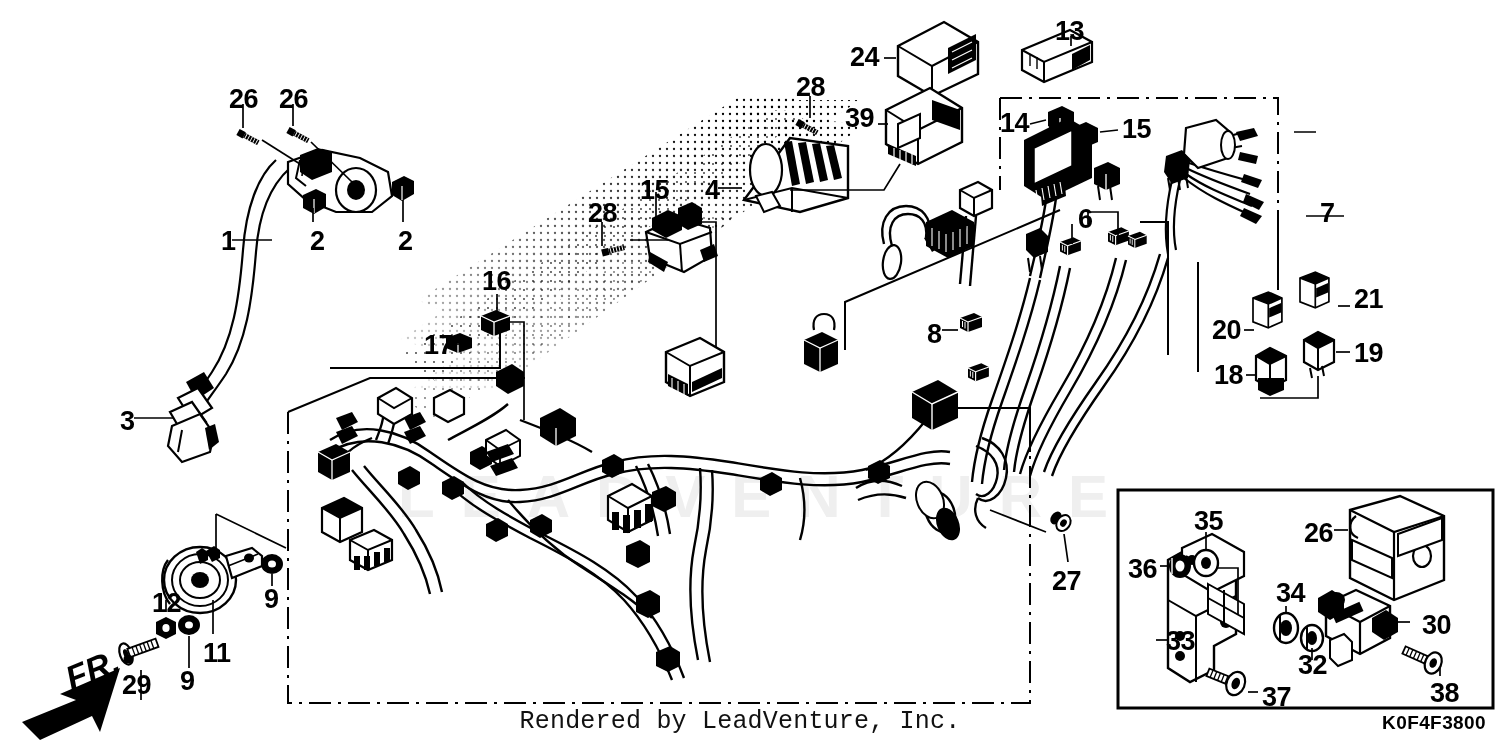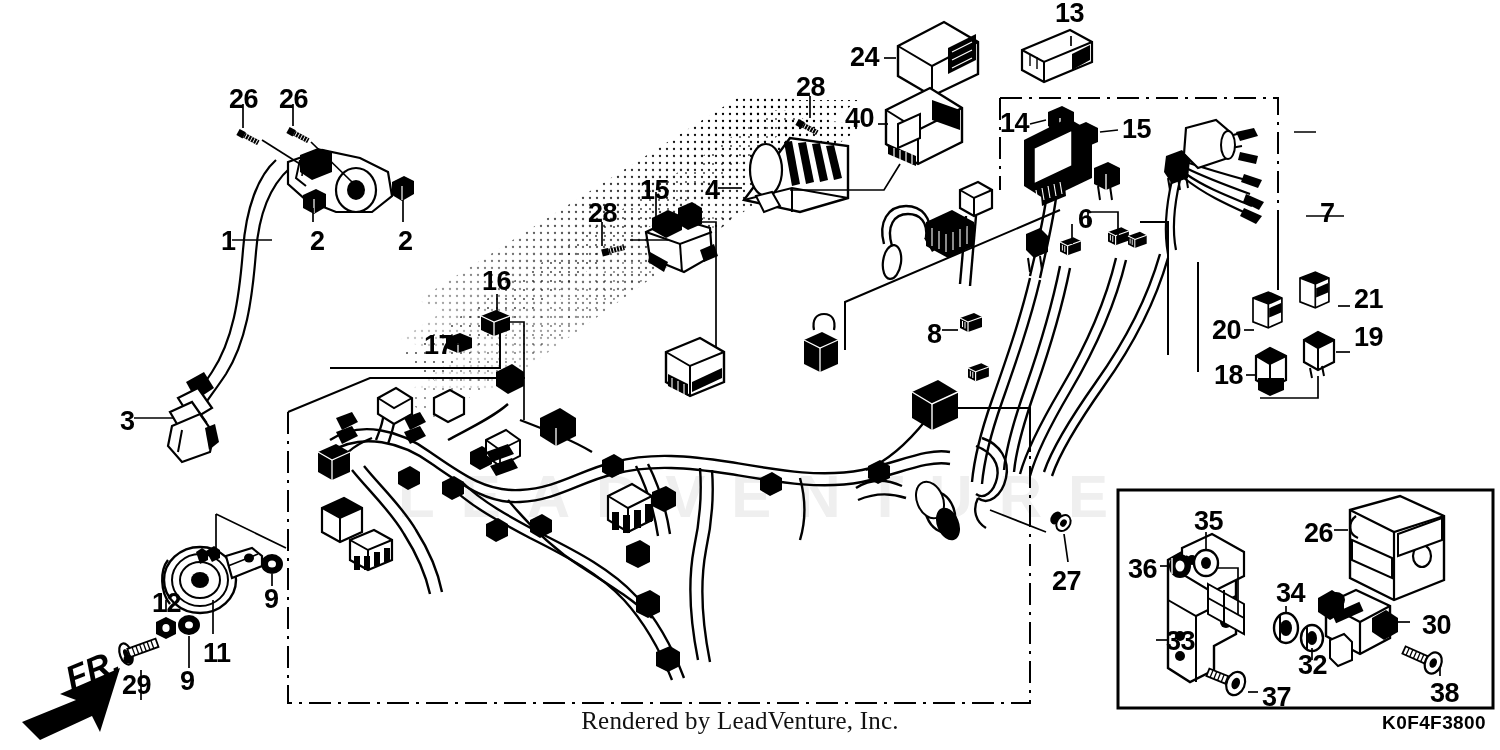--- a/index.html
+++ b/index.html
@@ -2,21 +2,21 @@
 <html><head>
 <meta charset="utf-8">
 <style>
   html,body{margin:0;padding:0;background:#ffffff;}
   body{width:1500px;height:750px;font-family:"Liberation Sans",sans-serif;overflow:hidden;position:relative;}
   #stage{position:relative;width:1500px;height:750px;background:#fff;}
   svg#diagram{position:absolute;left:0;top:0;width:1500px;height:750px;}
   .lbl{position:absolute;font-family:"Liberation Sans",sans-serif;font-weight:700;color:#000;
        font-size:27px;line-height:1;letter-spacing:-0.5px;white-space:nowrap;}
   .caption{position:absolute;left:0;top:707px;width:1480px;text-align:center;
-           font-size:25px;color:#111;font-family:Liberation Serif, serif;letter-spacing:.2px;}
+           font-size:25px;color:#111;font-family:Liberation Mono, monospace;letter-spacing:.2px;}
   .partno{position:absolute;right:14px;top:712px;font-size:19px;font-weight:700;color:#000;
           font-family:"Liberation Sans",sans-serif;letter-spacing:.4px;text-align:right;}
   .frlabel{position:absolute;left:60px;top:662px;font-size:34px;font-weight:700;color:#000;
            font-style:italic;transform:rotate(-22deg);transform-origin:left top;
            font-family:"Liberation Sans",sans-serif;}
   .wm{position:absolute;color:#efefef;font-weight:700;user-select:none;}
   #wm-text{left:398px;top:462px;font-size:60px;letter-spacing:26px;
            font-family:"Liberation Sans",sans-serif;}
 </style>
 </head>
@@ -711,30 +711,30 @@
   <div class="lbl" style="left:120px;top:408px">3</div>
   <div class="lbl" style="left:705px;top:177px">4</div>
   <div class="lbl" style="left:1078px;top:206px">6</div>
   <div class="lbl" style="left:1320px;top:200px">7</div>
   <div class="lbl" style="left:927px;top:321px">8</div>
   <div class="lbl" style="left:264px;top:586px">9</div>
   <div class="lbl" style="left:180px;top:668px">9</div>
   <div class="lbl" style="left:640px;top:177px">15</div>
   <div class="lbl" style="left:203px;top:640px">11</div>
   <div class="lbl" style="left:152px;top:590px">12</div>
-  <div class="lbl" style="left:1055px;top:0">13</div>
+  <div class="lbl" style="left:1055px;top:18px">13</div>
   <div class="lbl" style="left:1000px;top:110px">14</div>
   <div class="lbl" style="left:1122px;top:116px">15</div>
   <div class="lbl" style="left:482px;top:268px">16</div>
   <div class="lbl" style="left:424px;top:332px">17</div>
   <div class="lbl" style="left:1214px;top:362px">18</div>
-  <div class="lbl" style="left:1354px;top:324px">19</div>
+  <div class="lbl" style="left:1354px;top:340px">19</div>
   <div class="lbl" style="left:1212px;top:317px">20</div>
   <div class="lbl" style="left:1354px;top:286px">21</div>
-  <div class="lbl" style="left:845px;top:105px">40</div>
+  <div class="lbl" style="left:845px;top:105px">39</div>
   <div class="lbl" style="left:850px;top:44px">24</div>
   <div class="lbl" style="left:229px;top:86px">26</div>
   <div class="lbl" style="left:279px;top:86px">26</div>
   <div class="lbl" style="left:1052px;top:568px">27</div>
   <div class="lbl" style="left:796px;top:74px">28</div>
   <div class="lbl" style="left:588px;top:200px">28</div>
   <div class="lbl" style="left:122px;top:672px">29</div>
   <div class="lbl" style="left:1422px;top:612px">30</div>
   <div class="lbl" style="left:1304px;top:520px">26</div>
   <div class="lbl" style="left:1298px;top:652px">32</div>

